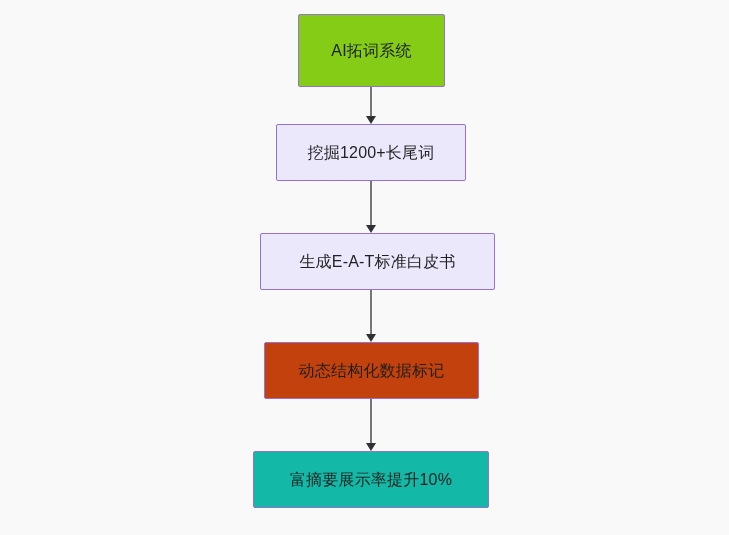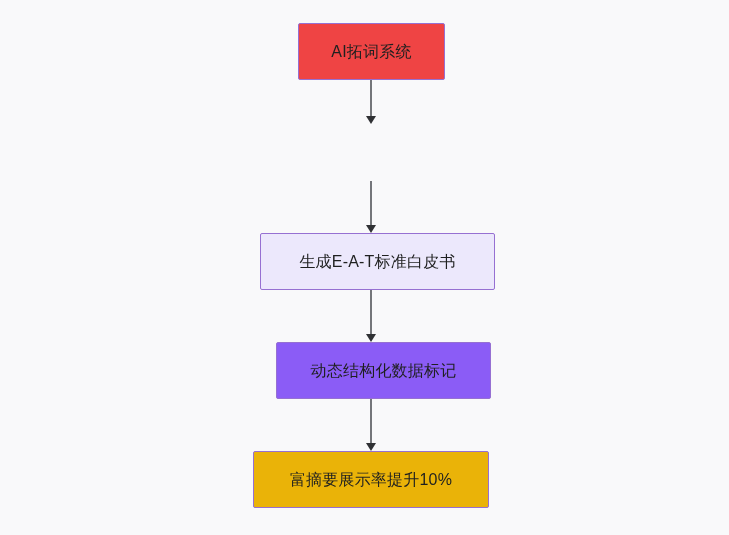--- a/index.html
+++ b/index.html
@@ -69,25 +69,28 @@
       <div class="edge-head" style="top: 44px; border-top-color: rgb(48, 49, 52);"></div>
     </div>
     <div class="edge" style="left: 371px; top: 290px; height: 52px;">
       <div class="edge-line" style="height: 44px; background: rgb(116, 118, 122);"></div>
       <div class="edge-head" style="top: 44px; border-top-color: rgb(48, 49, 52);"></div>
     </div>
     <div class="edge" style="left: 371px; top: 399px; height: 52px;">
       <div class="edge-line" style="height: 44px; background: rgb(116, 118, 122);"></div>
       <div class="edge-head" style="top: 44px; border-top-color: rgb(48, 49, 52);"></div>
     </div>
-    <div class="node" style="left: 298px; top: 23px; width: 147px; height: 57px; background: #ef4444; border-color: rgb(150, 112, 210); color: rgb(31, 32, 32);">
+    <div class="node" style="left: 298px; top: 14px; width: 147px; height: 73px; background: #84cc16; border-color: rgb(150, 112, 210); color: rgb(31, 32, 32);">
       <span>AI拓词系统</span>
+    </div>
+    <div class="node" style="left: 276px; top: 124px; width: 190px; height: 57px; background: rgb(236, 232, 252); border-color: rgb(150, 112, 210); color: rgb(31, 32, 32);">
+      <span>挖掘1200+长尾词</span>
     </div>
     <div class="node" style="left: 260px; top: 233px; width: 235px; height: 57px; background: rgb(236, 232, 252); border-color: rgb(150, 112, 210); color: rgb(31, 32, 32);">
       <span>生成E-A-T标准白皮书</span>
     </div>
-    <div class="node" style="left: 264px; top: 342px; width: 215px; height: 57px; background: #8b5cf6; border-color: rgb(150, 112, 210); color: rgb(31, 32, 32); margin-left: 12px;">
+    <div class="node" style="left: 264px; top: 342px; width: 215px; height: 57px; background: #c2410c; border-color: rgb(150, 112, 210); color: rgb(31, 32, 32);">
       <span>动态结构化数据标记</span>
     </div>
-    <div class="node" style="left: 253px; top: 451px; width: 236px; height: 57px; background: #eab308; border-color: rgb(150, 112, 210); color: rgb(31, 32, 32);">
+    <div class="node" style="left: 253px; top: 451px; width: 236px; height: 57px; background: #14b8a6; border-color: rgb(150, 112, 210); color: rgb(31, 32, 32);">
       <span>富摘要展示率提升10%</span>
     </div>
   </div>
 
 </body></html>

